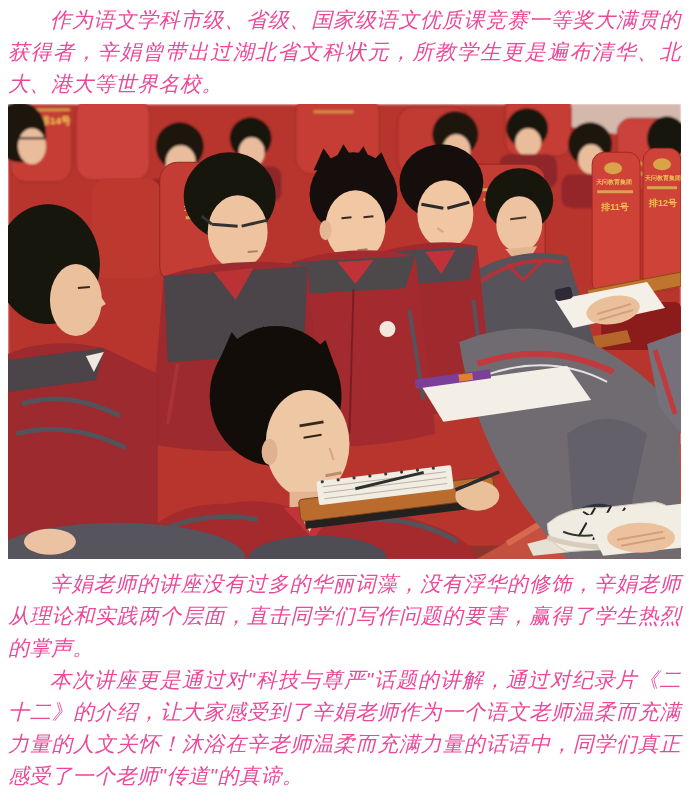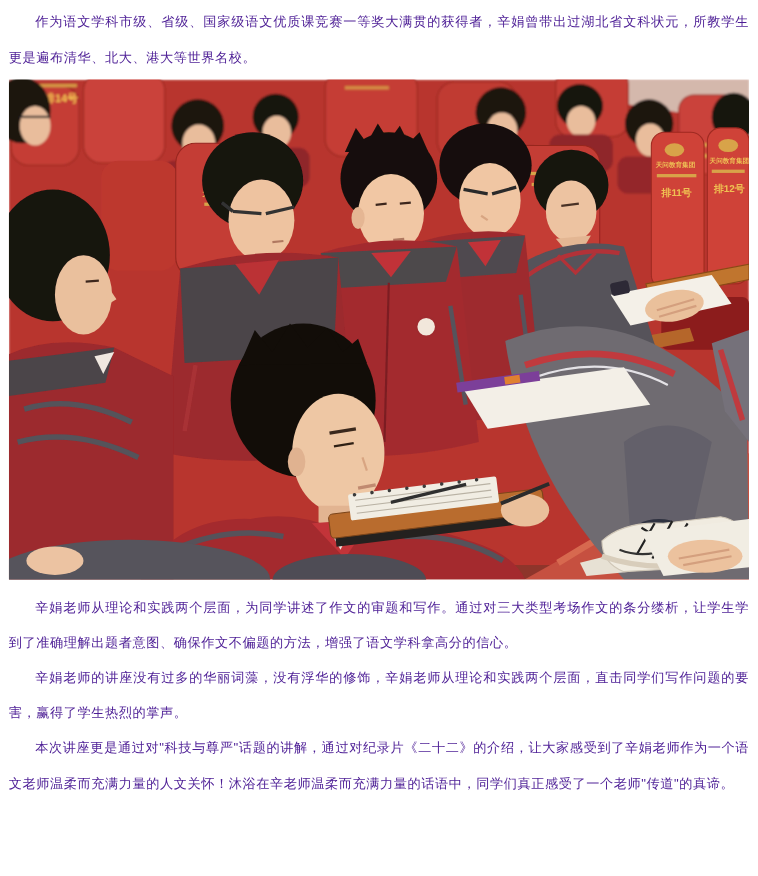--- a/index.html
+++ b/index.html
@@ -3,27 +3,28 @@
 <meta charset="utf-8">
 <style>
   html,body { margin:0; padding:0; background:#ffffff; }
   body {
     width:689px;
     font-family:"Liberation Sans","DejaVu Sans",sans-serif;
   }
   .article { padding:4px 8px 6px 8px; }
   p.para {
     margin:0;
-    font-size:12px;
+    font-size:21px;
     line-height:32px;
-    color:#4c1d95;
+    color:#ec4899;
     text-align:justify;
     text-indent:2em;
     letter-spacing:0.5px;
     word-break:break-all;
+    font-style:italic;
   }
   figure.photo-wrap {
     margin:4px 0 9px 0;
     width:673px;
     height:455px;
     overflow:hidden;
     line-height:0;
   }
   figure.photo-wrap svg { display:block; }
   .gold-txt {
@@ -267,17 +268,16 @@
 
         <g>
           <ellipse cx="110" cy="455" rx="128" ry="36" fill="#56545c"></ellipse>
           <ellipse cx="310" cy="456" rx="70" ry="24" fill="#4e4c55"></ellipse>
           <ellipse cx="42" cy="438" rx="26" ry="13" fill="#ecc3a2"></ellipse>
         </g>
       </g>
     </svg>
   </figure>
 
-  <p class="para">辛娟老师从理论和实践两个层面，为同学讲述了作文的审题和写作。通过对三大类型考场作文的条分缕析，让学生学到了准确理解出题者意图、确保作文不偏题的方法，增强了语文学科拿高分的信心。</p>
   <p class="para">辛娟老师的讲座没有过多的华丽词藻，没有浮华的修饰，辛娟老师从理论和实践两个层面，直击同学们写作问题的要害，赢得了学生热烈的掌声。</p>
   <p class="para">本次讲座更是通过对"科技与尊严"话题的讲解，通过对纪录片《二十二》的介绍，让大家感受到了辛娟老师作为一个语文老师温柔而充满力量的人文关怀！沐浴在辛老师温柔而充满力量的话语中，同学们真正感受了一个老师"传道"的真谛。</p>
 
 </div>
 
 </body></html>

